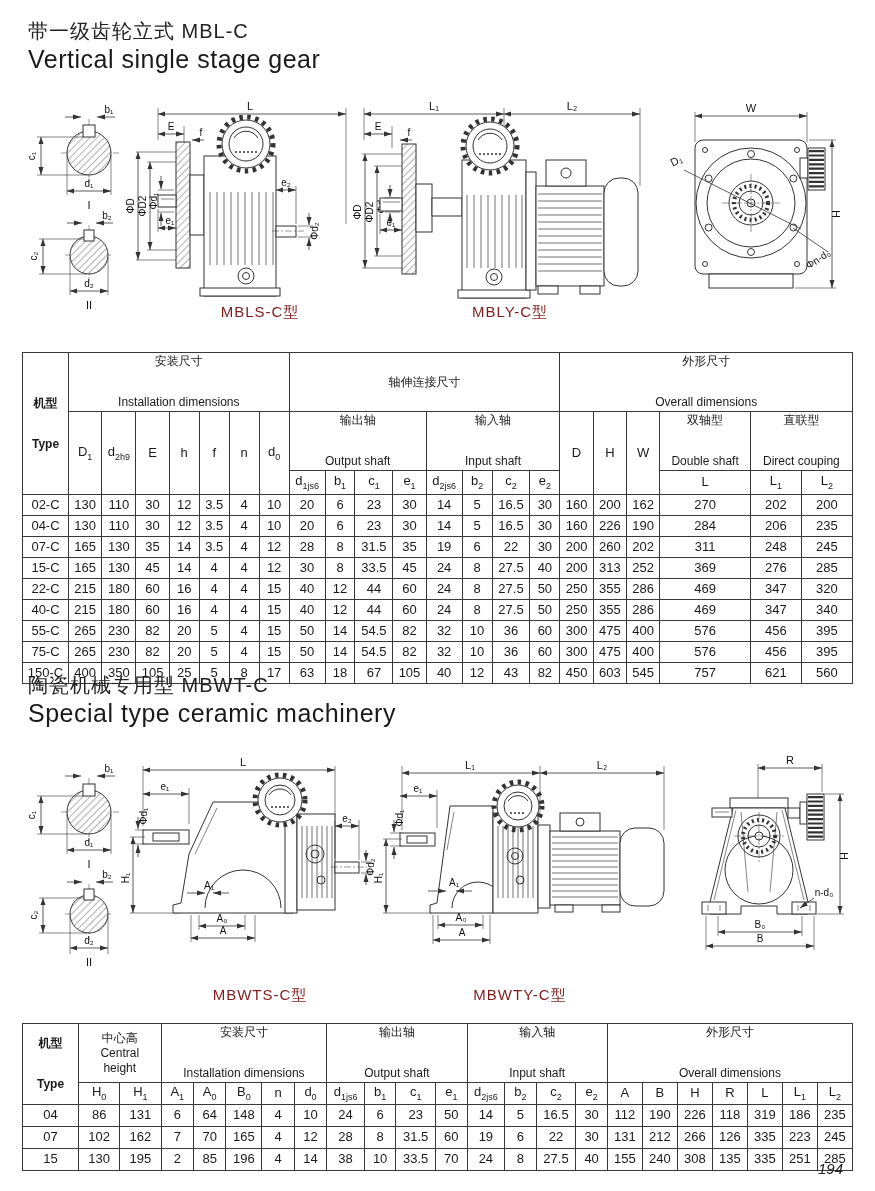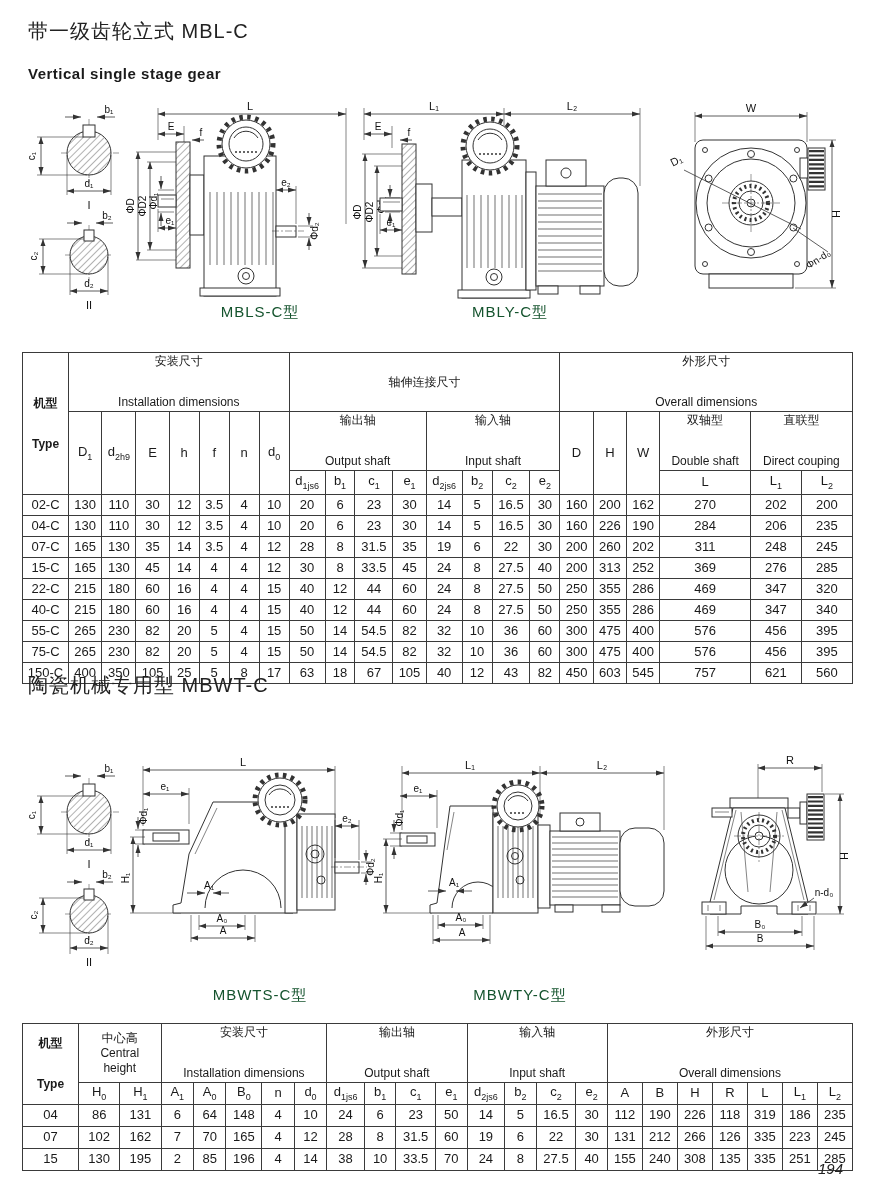--- a/index.html
+++ b/index.html
@@ -1,21 +1,21 @@
 <!DOCTYPE html>
 <html><head>
 <meta charset="utf-8">
 <style>
   * { margin:0; padding:0; box-sizing:border-box; }
   html,body { background:#fff; }
   body { width:875px; height:1191px; position:relative; font-family:"Liberation Sans",sans-serif; color:#1a1a1a; overflow:hidden; }
   .abs { position:absolute; }
   .title-zh { font-size:20px; letter-spacing:1px; color:#222; }
-  .title-en { font-size:15px; font-weight:bold; margin-top:20px; letter-spacing:.5px; }
-  .caption { font-size:15px; text-align:center; color:#14532d; letter-spacing:1px; }
+  .title-en { font-size:25px; font-weight:normal; margin-top:0; letter-spacing:.5px; }
+  .caption { font-size:15px; text-align:center; color:#7f1d1d; letter-spacing:1px; }
   .pageno { font-size:15px; color:#222;font-style:italic; }
 
   table { border-collapse:collapse; width:100%; table-layout:auto; }
   th,td { border:1px solid #3a3a3a; text-align:center; vertical-align:middle; font-weight:normal; padding:1px 2px; line-height:1.25; }
   thead th { font-size:12px; }
   th.leaf { font-size:13px; min-width:24px; }
   th.typehead { width:46px; font-size:12px;font-weight:bold; }
   sub { font-size:9px; }
   .zh,.en { display:block; }
   .en { white-space:nowrap;margin-top:26px; }
@@ -560,20 +560,21 @@
           <td>757</td>
           <td>621</td>
           <td>560</td>
         </tr>
       </tbody>
 </table>
 </div>
 
 <div class="abs" style="left:28px;top:672px">
   <div class="title-zh">陶瓷机械专用型 MBWT-C</div>
+  <div class="title-en">Special type ceramic machinery</div>
 </div>
 
 <svg class="drw" style="left:25px;top:762px" width="125" height="212" viewBox="0 0 125 212">
   <line class="c" x1="36" y1="50" x2="94" y2="50"></line>
     <line class="c" x1="64" y1="16" x2="64" y2="80"></line>
   <circle class="hh" cx="64" cy="50" r="22"></circle>
   <rect class="sf" x="58" y="22" width="12" height="12"></rect>
   <line class="d" x1="40" y1="14" x2="56" y2="14" marker-end="url(#ae)"></line>
     <line class="d" x1="90" y1="14" x2="72" y2="14" marker-end="url(#ae)"></line>
   <text x="84" y="10">b₁</text>

